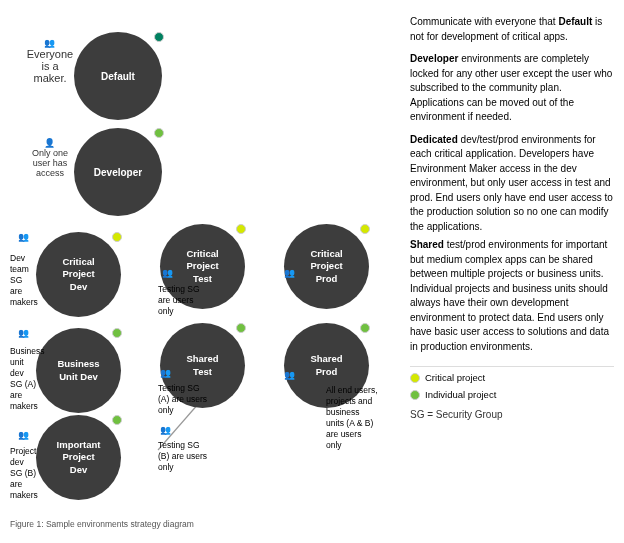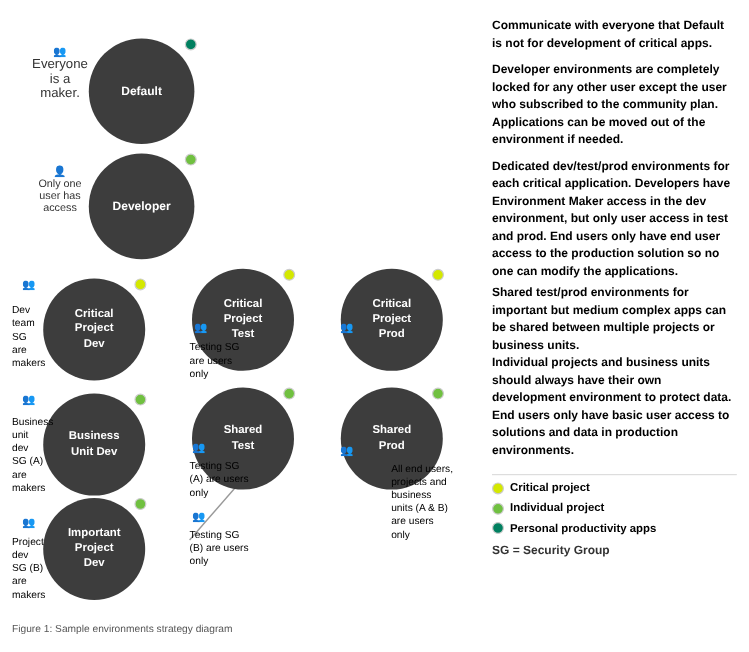--- a/index.html
+++ b/index.html
@@ -21,21 +21,20 @@
       width: 390px;
       position: relative;
       flex-shrink: 0;
     }
     .legend-area {
       width: 234px;
       padding-left: 10px;
       padding-top: 5px;
       font-size: 10px;
       line-height: 1.45;
-      font-weight: bold;
     }
     
     .node {
       position: absolute;
       border-radius: 50%;
       display: flex;
       align-items: center;
       justify-content: center;
       text-align: center;
       color: #fff;
@@ -232,22 +231,18 @@
     <hr class="divider">
 
     <div class="legend-dot-row">
       <div class="legend-dot dot-yellow" style="background:#d4e800; border:1px solid #ccc;"></div>
       <span>Critical project</span>
     </div>
     <div class="legend-dot-row">
       <div class="legend-dot" style="background:#70c040; border:1px solid #ccc;"></div>
       <span>Individual project</span>
     </div>
-    <div class="legend-dot-row">
-      <div class="legend-dot" style="background:#008060; border:1px solid #ccc;"></div>
-      <span>Personal productivity apps</span>
-    </div>
 
     <div style="margin-top:6px; font-size:10px; color:#333;">
       SG = Security Group
     </div>
   </div>
 </div>
 
 </body></html>

